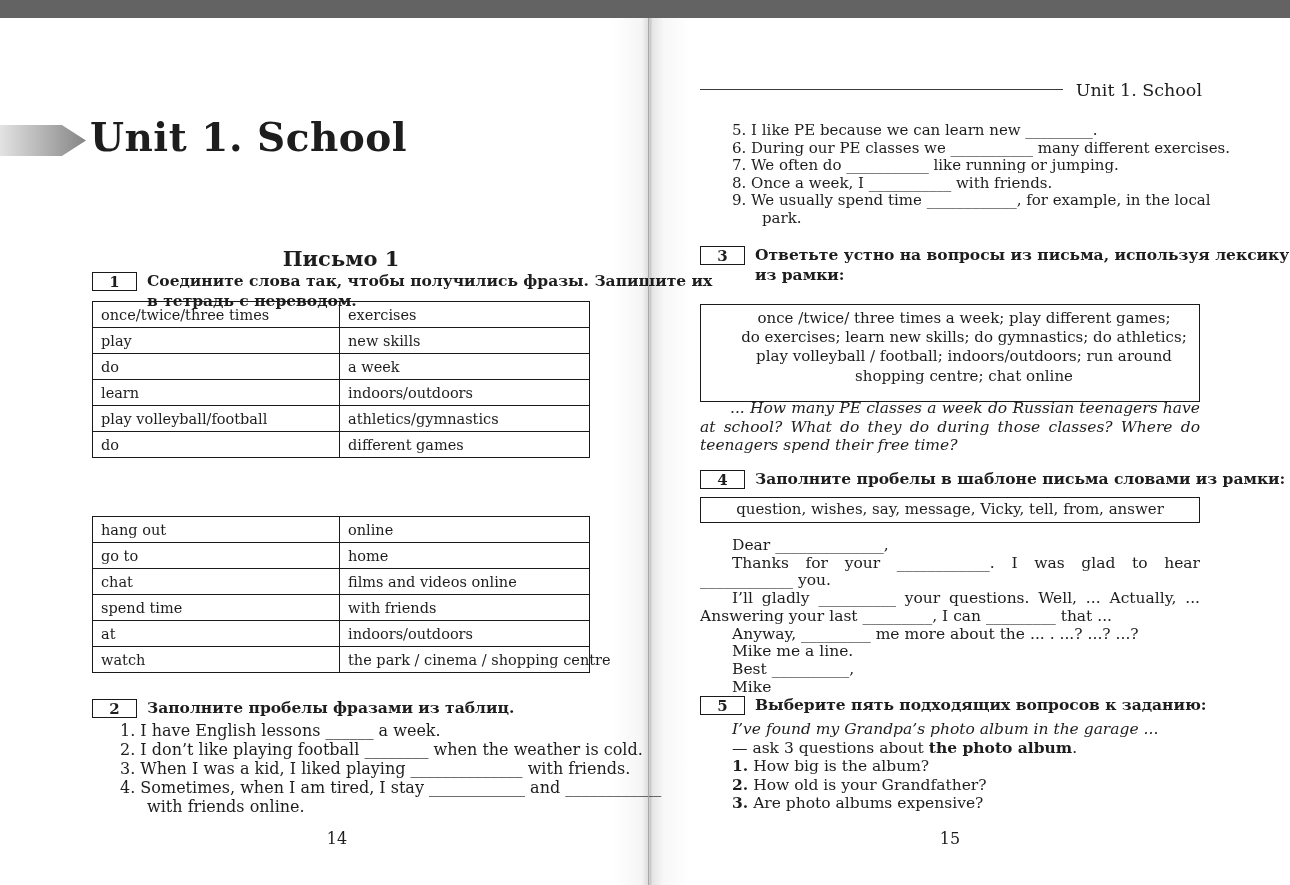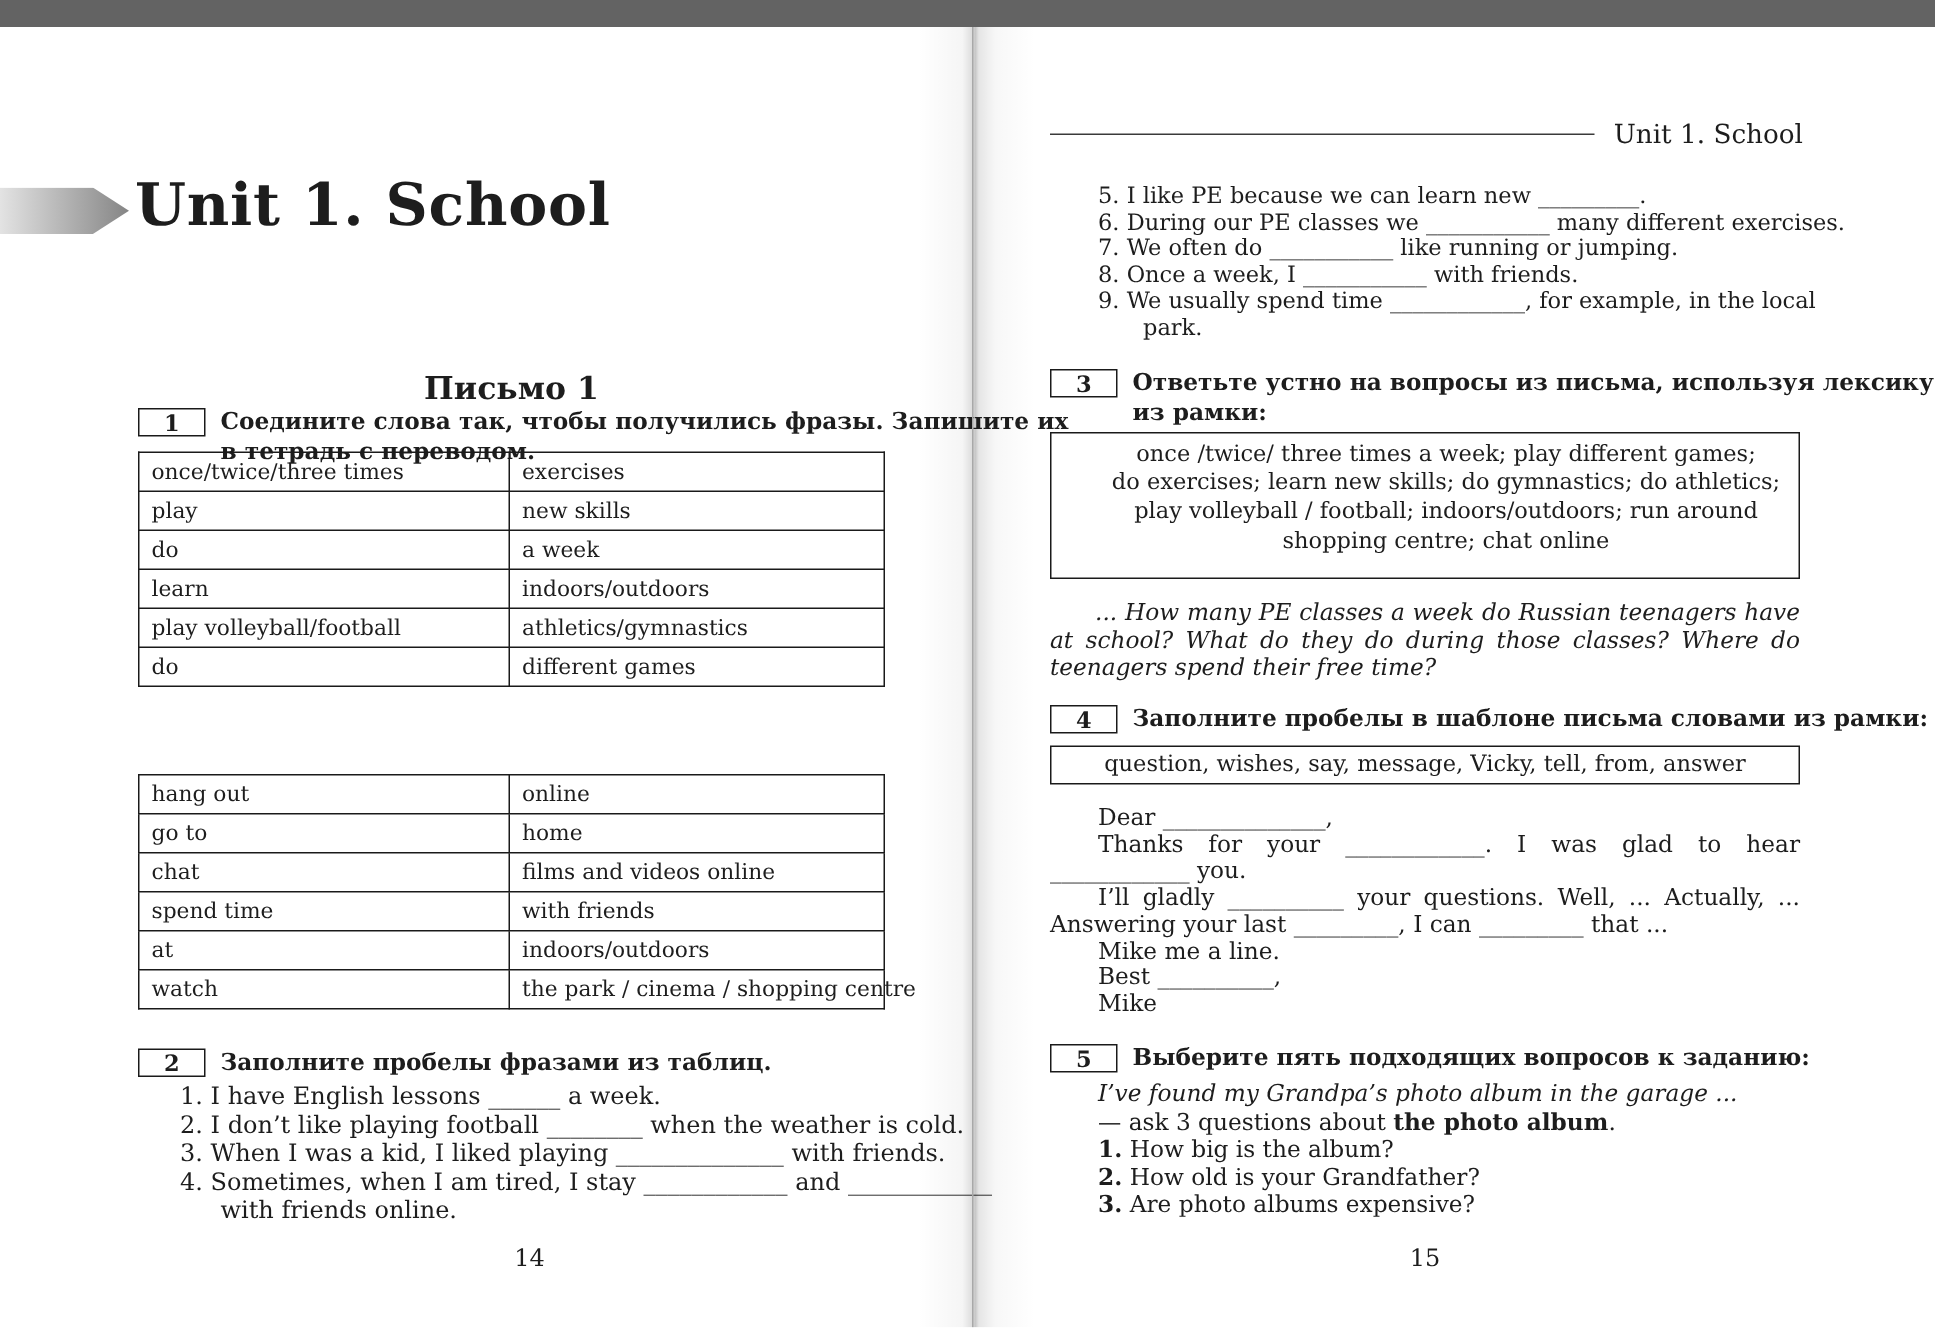--- a/index.html
+++ b/index.html
@@ -31,21 +31,21 @@
   .wtable{border-collapse:collapse;table-layout:fixed;width:498px;}
   .wtable td{border:1.5px solid #1a1a1a;height:25px;padding:0 0 0 8px;font-size:14.5px;
     vertical-align:middle;white-space:nowrap;}
   .wtable .c1{width:238px;}
 
   .num-items{margin-left:28px;margin-top:3px;font-size:16px;line-height:19px;}
   .num-item{padding-left:27px;text-indent:-27px;white-space:nowrap;}
   .num-item-cont{padding-left:27px;white-space:nowrap;}
 
   .page-num{position:absolute;top:829px;text-align:center;font-size:16px;}
-  .page-num.left{left:104px;width:498px;}
+  .page-num.left{left:88px;width:498px;}
   .page-num.right{left:52px;width:500px;}
 
   .running-rule{position:absolute;left:52px;top:89px;width:363px;border-top:1.5px solid #3a3a3a;}
   .running-header{position:absolute;top:80px;right:88px;font-size:17.5px;white-space:nowrap;}
 
   .r-items{position:absolute;left:84px;top:122px;width:480px;font-size:15px;line-height:17.6px;}
   .r-items .num-item{padding-left:30px;text-indent:-30px;}
   .r-items .num-item-cont{padding-left:30px;}
 
   .frame-box{position:absolute;left:52px;width:500px;border:1.5px solid #1a1a1a;box-sizing:border-box;
@@ -176,21 +176,21 @@
     <div class="ex" style="left:52px;top:245px;width:500px;">
       <div class="ex-head">
         <div class="ex-num-box">3</div>
         <div class="ex-instr">
           <div class="nowrap">Ответьте устно на вопросы из письма, используя лексику</div>
           <div class="nowrap">из рамки:</div>
         </div>
       </div>
     </div>
 
-    <div class="frame-box" style="top:288px;height:98px;padding-top:4px;padding-left:28px;">
+    <div class="frame-box" style="top:304px;height:98px;padding-top:4px;padding-left:28px;">
       <div class="bx-line">once /twice/ three times a week; play different games;</div>
       <div class="bx-line">do exercises; learn new skills; do gymnastics; do athletics;</div>
       <div class="bx-line">play volleyball / football; indoors/outdoors; run around</div>
       <div class="bx-line">shopping centre; chat online</div>
     </div>
 
     <div class="quote">... How many PE classes a week do Russian teenagers have at school? What do they do during those classes? Where do teenagers spend their free time?</div>
 
     <div class="ex" style="left:52px;top:469px;width:500px;">
       <div class="ex-head">
@@ -200,20 +200,21 @@
     </div>
 
     <div class="frame-box" style="top:497px;height:26px;line-height:23px;">
       <div>question, wishes, say, message, Vicky, tell, from, answer</div>
     </div>
 
     <div class="letter">
       <p>Dear ______________,</p>
       <p>Thanks for your ____________. I was glad to hear ____________ you.</p>
       <p>I’ll gladly __________ your questions. Well, ... Actually, ... Answering your last _________, I can _________ that ...</p>
+      <p>Anyway, _________ me more about the ... . ...? ...? ...?</p>
       <p>Mike me a line.</p>
       <p>Best __________,</p>
       <p>Mike</p>
     </div>
 
     <div class="ex" style="left:52px;top:695px;width:500px;">
       <div class="ex-head">
         <div class="ex-num-box">5</div>
         <div class="ex-instr nowrap">Выберите пять подходящих вопросов к заданию:</div>
       </div>

